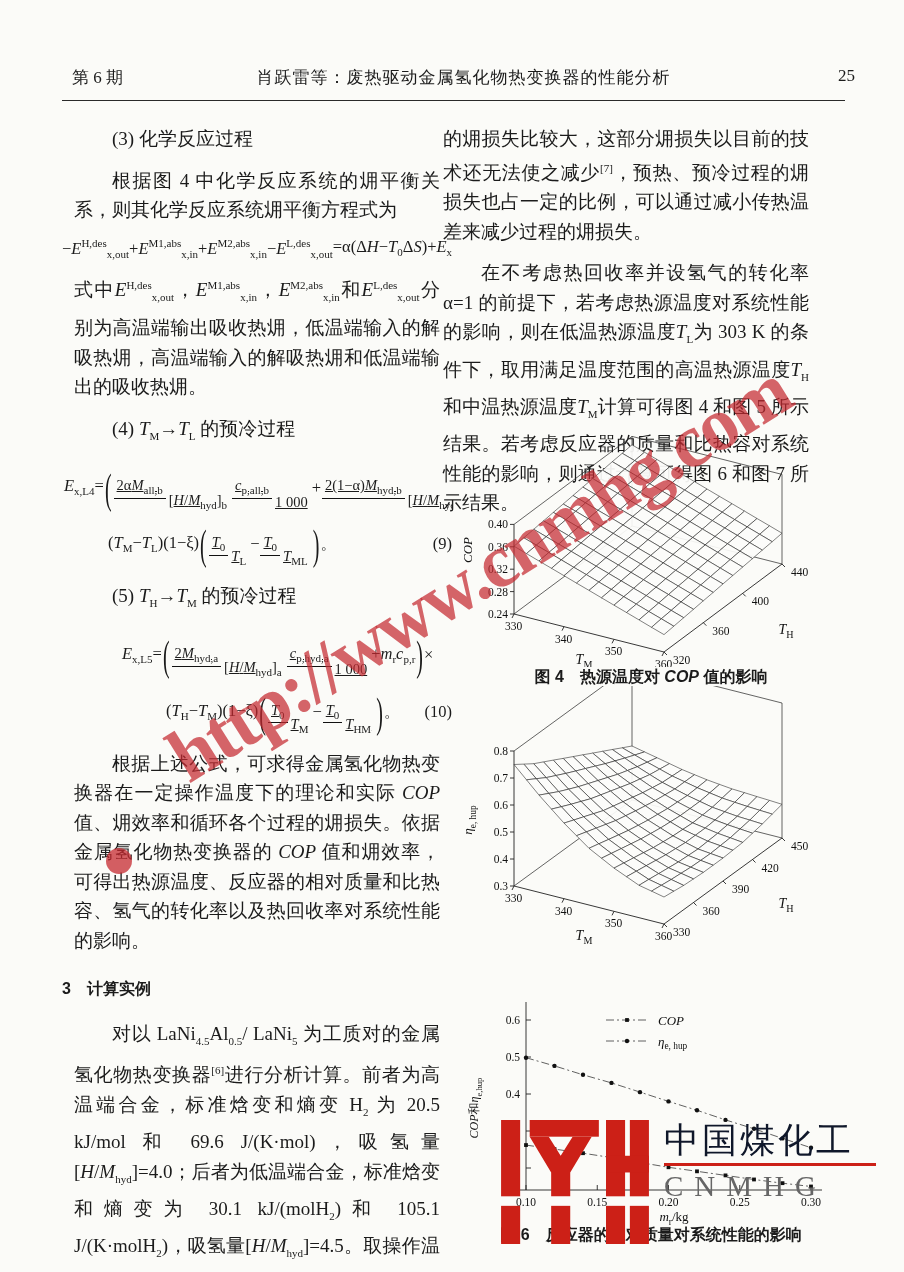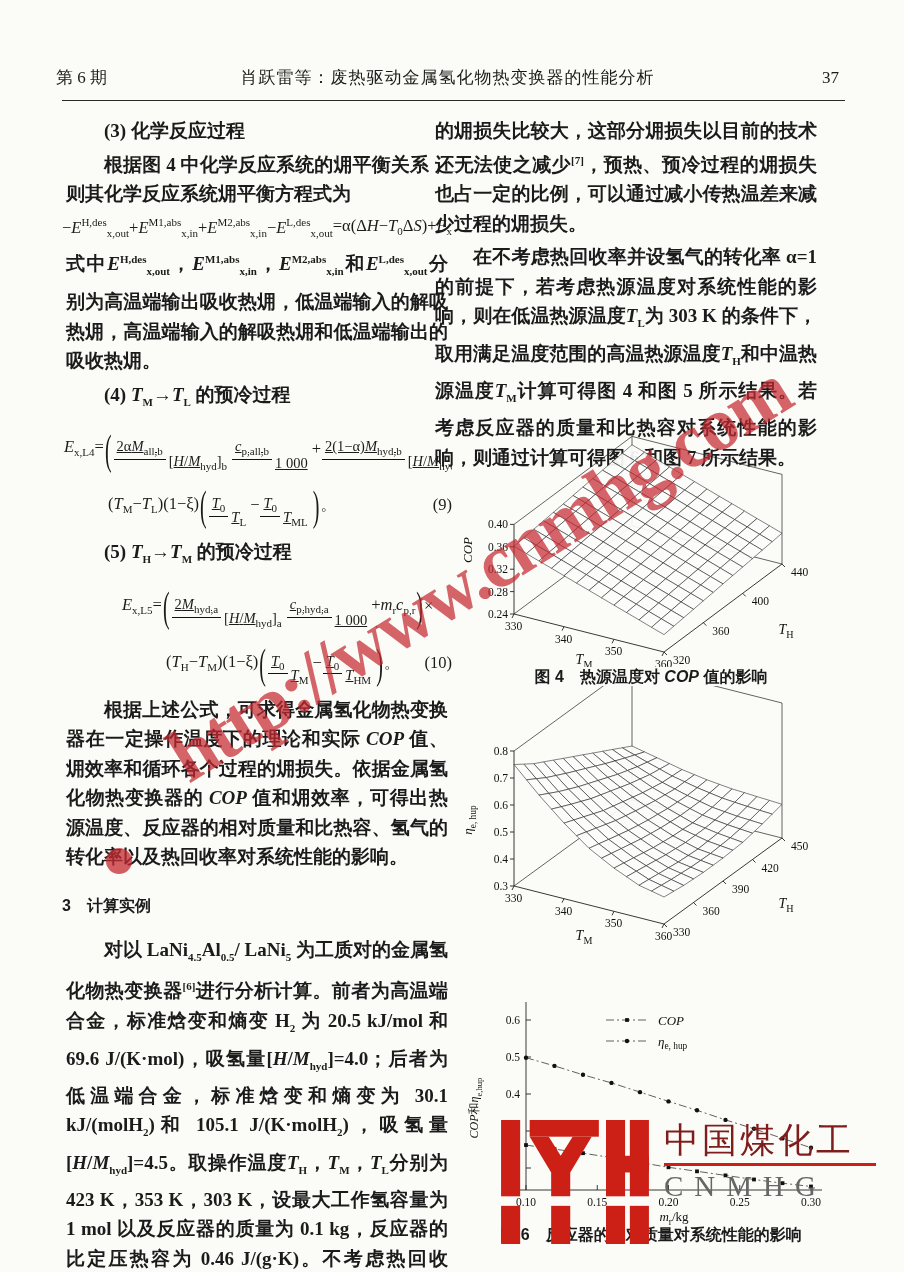--- a/index.html
+++ b/index.html
@@ -1,28 +1,28 @@
 <!DOCTYPE html>
 <html><head>
 <meta charset="utf-8">
 <style>
   html,body{margin:0;padding:0;background:#f7f7f4;}
   .page{position:relative;width:904px;height:1272px;background:#fbfbf8;overflow:hidden;
         font-family:"Liberation Serif",serif;color:#1b1b1b;}
   
-  .hdr{position:absolute;left:56px;top:66px;width:783px;display:flex;align-items:center;font-size:17px;font-family:Liberation Serif, serif;}
+  .hdr{position:absolute;left:72px;top:66px;width:783px;display:flex;align-items:flex-start;font-size:17px;font-family:Liberation Serif, serif;}
   .hdr .issue{width:120px;}
   .hdr .title{flex:1;text-align:center;letter-spacing:1px;}
   .hdr .pageno{width:120px;text-align:right;}
   .hdr-rule{position:absolute;left:62px;top:100px;width:783px;height:0;border-top:1.6px solid #2a2a2a;}
   
   .col{position:absolute;width:390px;font-size:19px;line-height:29.5px;text-align:justify;}
   .col-left{left:62px;top:112px;height:1160px;overflow:hidden;}
   .col-right{left:431px;top:112px;}
-  p{margin:4px;font-weight:bold;}
+  p{margin:12px;}
   .ind{text-indent:2em;}
   sub,sup{font-size:11px;}
   i{font-style:italic;}
   
   .eqrow{display:flex;align-items:center;white-space:nowrap;font-size:16.5px;line-height:1.1;margin:7px 0;}
   .eqrow .eqnum{margin-left:auto;}
   .frac{display:inline-flex;flex-direction:row;align-items:center;vertical-align:middle;
         font-size:14.5px;line-height:1.25;margin:0 1px;text-align:center;text-decoration:underline;}
   .frac .num{border-bottom:1px solid #111;padding:0 3px;}
   .frac .den{padding:0 3px;margin-top:28px;}
@@ -39,33 +39,33 @@
   svg{display:block;}
   
   .watermark{position:absolute;left:175px;top:722px;height:80px;line-height:80px;
      font-size:76px;font-weight:bold;letter-spacing:-2px;color:rgba(197,42,48,0.72);
      transform:rotate(-32deg);transform-origin:0 50%;white-space:nowrap;z-index:7;pointer-events:none;}
   .wm-dot{position:absolute;left:106px;top:848px;width:26px;height:26px;border-radius:50%;
      background:rgba(197,42,48,0.75);z-index:7;}
   
   .logo{position:absolute;left:500px;top:1120px;display:flex;align-items:flex-start;z-index:8;}
   .logo-text{margin-left:14px;}
-  .logo-cn{font-family:"Liberation Sans",sans-serif;font-size:35px;color:#7f1d1d;letter-spacing:3px;line-height:40px;}
+  .logo-cn{font-family:"Liberation Sans",sans-serif;font-size:35px;color:#0f172a;letter-spacing:3px;line-height:40px;}
   .logo-rule{height:3px;background:#cc2017;margin:3px 0 4px 0;width:212px;}
   .logo-en{font-family:Liberation Serif, serif;font-size:29px;color:#666;letter-spacing:11px;line-height:32px;}
 </style>
 </head>
 <body>
 
 <div class="page">
 
   <div class="hdr">
     <span class="issue">第 6 期</span>
     <span class="title">肖跃雷等：废热驱动金属氢化物热变换器的性能分析</span>
-    <span class="pageno">37</span>
+    <span class="pageno">25</span>
   </div>
   <div class="hdr-rule"></div>
 
   <div class="col col-left">
     <p class="ind">(3) 化学反应过程</p>
     <p class="ind">根据图 4 中化学反应系统的㶲平衡关系，则其化学反应系统㶲平衡方程式为</p>
 
     <div class="eqrow">
       <span>−<i>E</i><sup>H,des</sup><sub>x,out</sub></span>
       <span>+<i>E</i><sup>M1,abs</sup><sub>x,in</sub></span>

